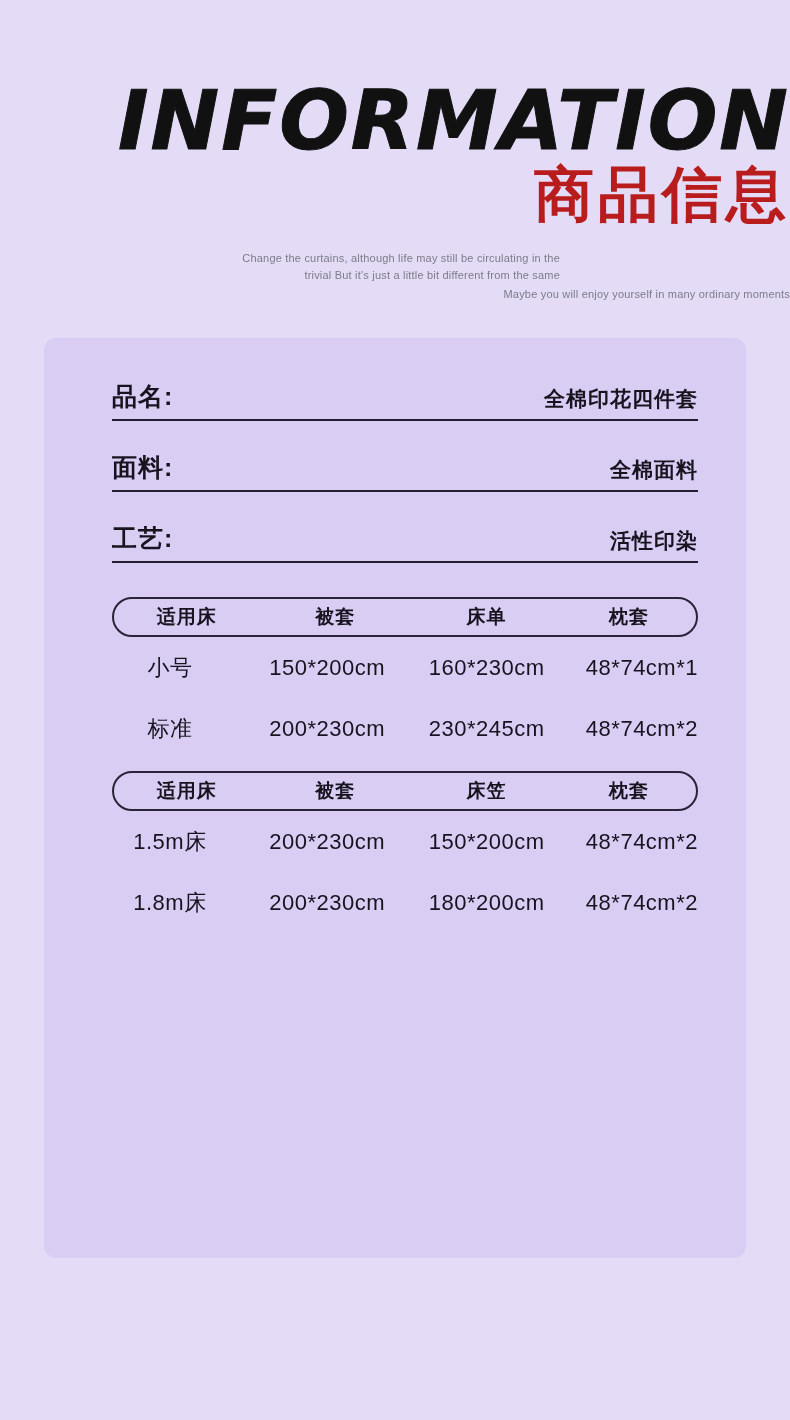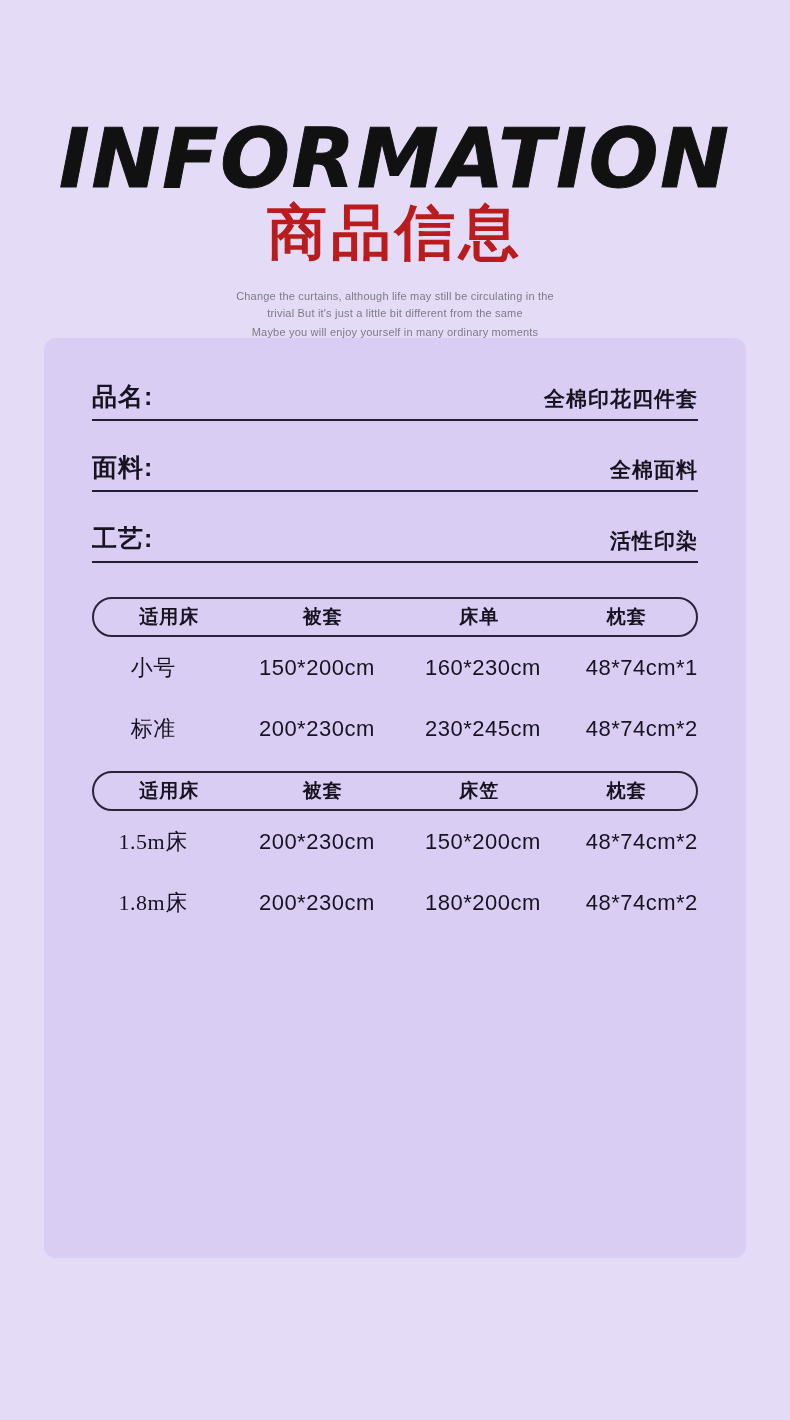--- a/index.html
+++ b/index.html
@@ -10,22 +10,22 @@
     width: 790px;
     height: 1420px;
     background: #e4dcf7;
     font-family: "Liberation Sans", sans-serif;
     overflow: hidden;
     position: relative;
   }
 
   
   .header {
-    padding-top: 120px;
-    text-align: center;
+    padding-top: 82px;
+    text-align: right;
   }
   .title-en {
     font-family: "DejaVu Sans", sans-serif;
     font-size: 82px;
     font-weight: 900;
     font-style: italic;
     letter-spacing: 2px;
     color: #111;
     line-height: 0.95;
     -webkit-text-stroke: 1px #111;
@@ -51,21 +51,21 @@
   
   .card {
     position: absolute;
     left: 44px;
     top: 338px;
     width: 702px;
     height: 920px;
     background: #d9cdf4;
     border-radius: 12px;
     box-sizing: border-box;
-    padding: 42px 48px 0 48px;
+    padding: 42px 48px 0 68px;
   }
 
   
   .info-row {
     display: flex;
     align-items: flex-end;
     justify-content: space-between;
     border-bottom: 2px solid #231f32;
     padding-bottom: 6px;
     margin-bottom: 30px;
@@ -106,21 +106,21 @@
     align-items: center;
     height: 61px;
     gap: 39px;
   }
   .spec-row .cell {
     font-size: 22px;
     color: #17131f;
     text-align: center;
     letter-spacing: 0.5px;
   }
-  .c1 { width: 25%; font-family: Liberation Serif, serif; }
+  .c1 { width: 25%; }
   .c2 { width: 26%; }
   .c3 { width: 26%; }
   .c4 { width: 23%; }
 
   .table-block { margin-bottom: 6px; }
   .table-block.second { margin-top: 12px; }
 </style>
 </head>
 <body>
 

